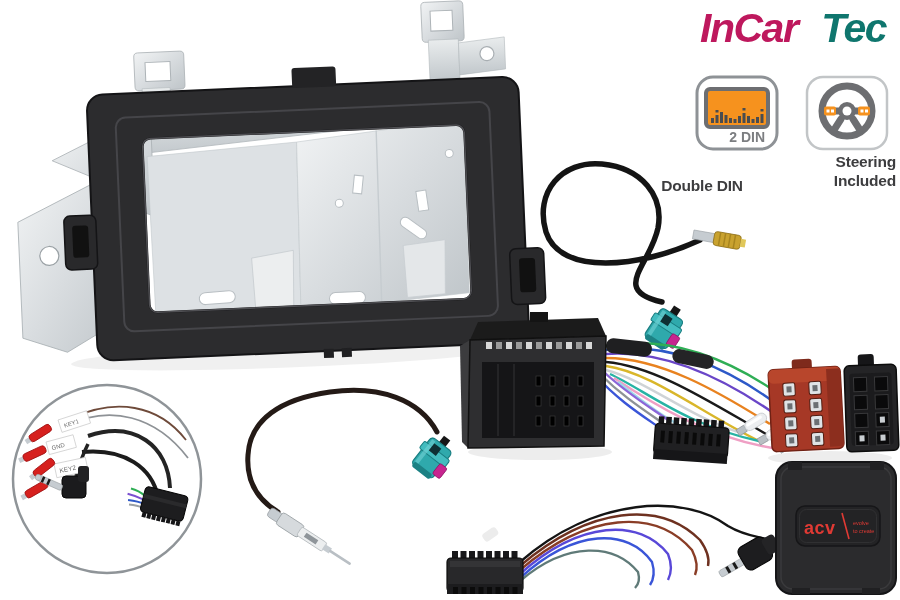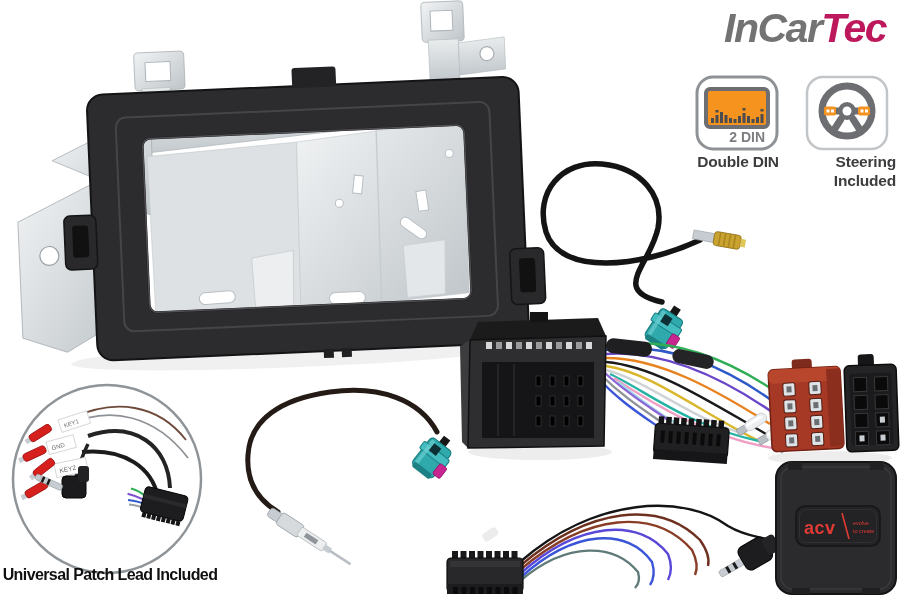--- a/index.html
+++ b/index.html
@@ -1,25 +1,25 @@
 <!DOCTYPE html>
 <html><head>
 <meta charset="utf-8">
 <style>
   html,body{margin:0;padding:0;background:#fff;}
   .stage{position:relative;width:900px;height:600px;background:#ffffff;overflow:hidden;
          font-family:"Liberation Sans", sans-serif;}
   .stage svg{position:absolute;left:0;top:0;}
   .logo{position:absolute;top:8px;right:14px;font-style:italic;font-weight:bold;
         font-size:41px;letter-spacing:-1.5px;line-height:1;}
-  .logo .g{color:#737373;}
-  .logo .o{color:#be185d;}
+  .logo .g{color:#be185d;}
+  .logo .o{color:#0f766e;margin-left:24px;}
   .feat{position:absolute;top:153px;text-align:center;font-weight:bold;font-size:15.5px;
         line-height:1.22;color:#3d3d3f;letter-spacing:-0.2px;}
-  .feat1{left:676px;width:124px;}
+  .feat1{left:640px;width:124px;margin-top:24px;}
   .feat2{left:798px;width:98px;text-align:right;}
   .caption{position:absolute;left:0px;top:566px;width:220px;text-align:center;
            font-weight:bold;font-size:16px;letter-spacing:-0.6px;color:#101010;}
 </style>
 </head>
 <body>
 
 <div class="stage">
 
 <svg width="900" height="600" viewBox="0 0 900 600">
@@ -453,15 +453,14 @@
 
 <div class="feat feat1">
   <div>Double DIN</div>
 </div>
 
 <div class="feat feat2">
   <div>Steering</div>
   <div>Included</div>
 </div>
 
-<div class="caption">Universal Patch Lead Included</div>
 
 </div>
 
 </body></html>

